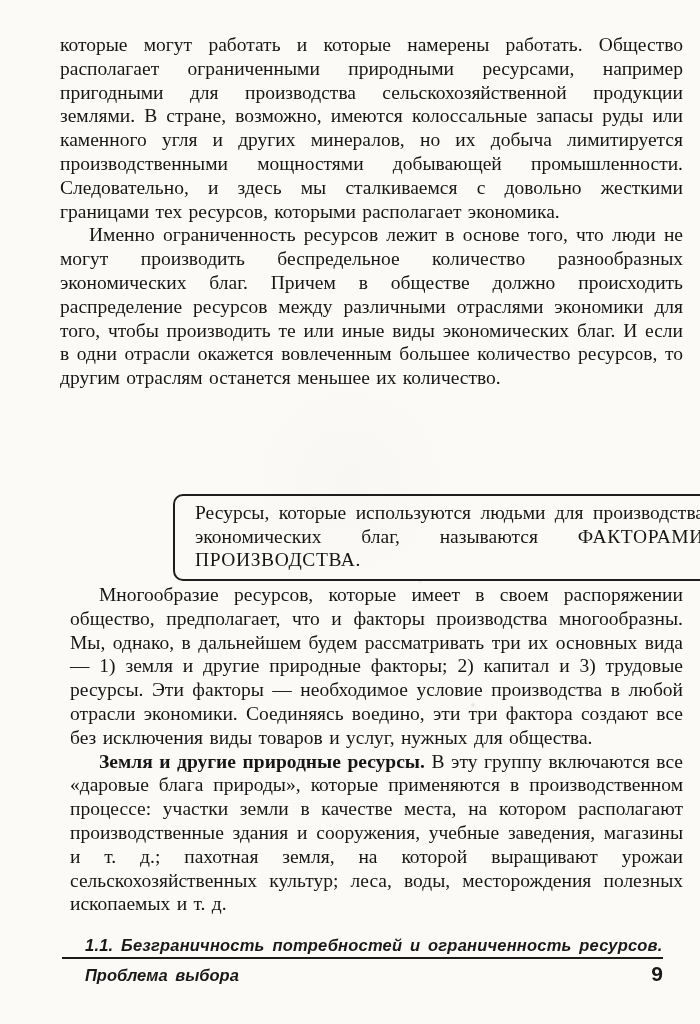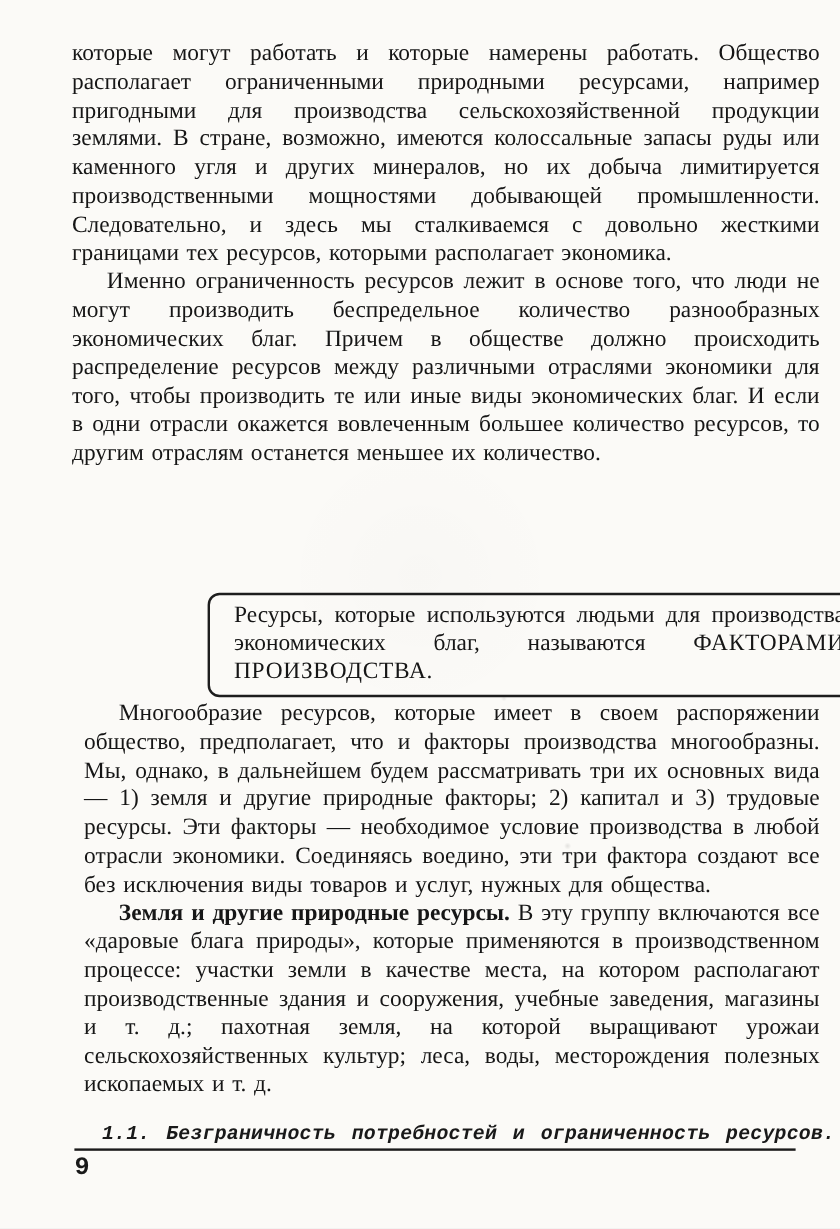--- a/index.html
+++ b/index.html
@@ -64,21 +64,21 @@
     text-align: justify;
     word-spacing: 1px;
   }
   .definition-term { letter-spacing: 0.6px; }
 
   .page-footer {
     position: absolute;
     left: 62px;
     top: 936px;
     width: 601px;
-    font-family: Liberation Mono, monospace;
+    font-family: Liberation Sans, sans-serif;
     font-style: italic;
     font-weight: 700;
     color: #191919;
   }
   .footer-section-title {
     font-size: 16.5px;
     line-height: 18px;
     padding-left: 23px;
     letter-spacing: 0.2px;
     word-spacing: 3px;
@@ -125,17 +125,18 @@
 
   <div class="body-block block-2">
     <p class="indent">Многообразие ресурсов, которые имеет в своем распоряжении общество, предполагает, что и факторы производства многообразны. Мы, однако, в дальнейшем будем рассматривать три их основных вида — 1) земля и другие природные факторы; 2) капитал и 3) трудовые ресурсы. Эти факторы — необходимое условие производства в любой отрасли экономики. Соединяясь воедино, эти три фактора создают все без исключения виды товаров и услуг, нужных для общества.</p>
     <p class="indent"><b>Земля и другие природные ресурсы.</b><span> В эту группу включаются все «даровые блага природы», которые применяются в производственном процессе: участки земли в качестве места, на котором располагают производственные здания и сооружения, учебные заведения, магазины и т. д.; пахотная земля, на которой выращивают урожаи сельскохозяйственных культур; леса, воды, месторождения полезных ископаемых и т. д.</span></p>
   </div>
 
   <div class="page-footer">
     <div class="footer-section-title">1.1. Безграничность потребностей и ограниченность ресурсов.</div>
     <hr class="footer-rule">
     <div class="footer-bottom">
+      <span class="footer-chapter-title">Проблема выбора</span>
       <span class="page-number">9</span>
     </div>
   </div>
 
 </div>
 
 </body></html>

